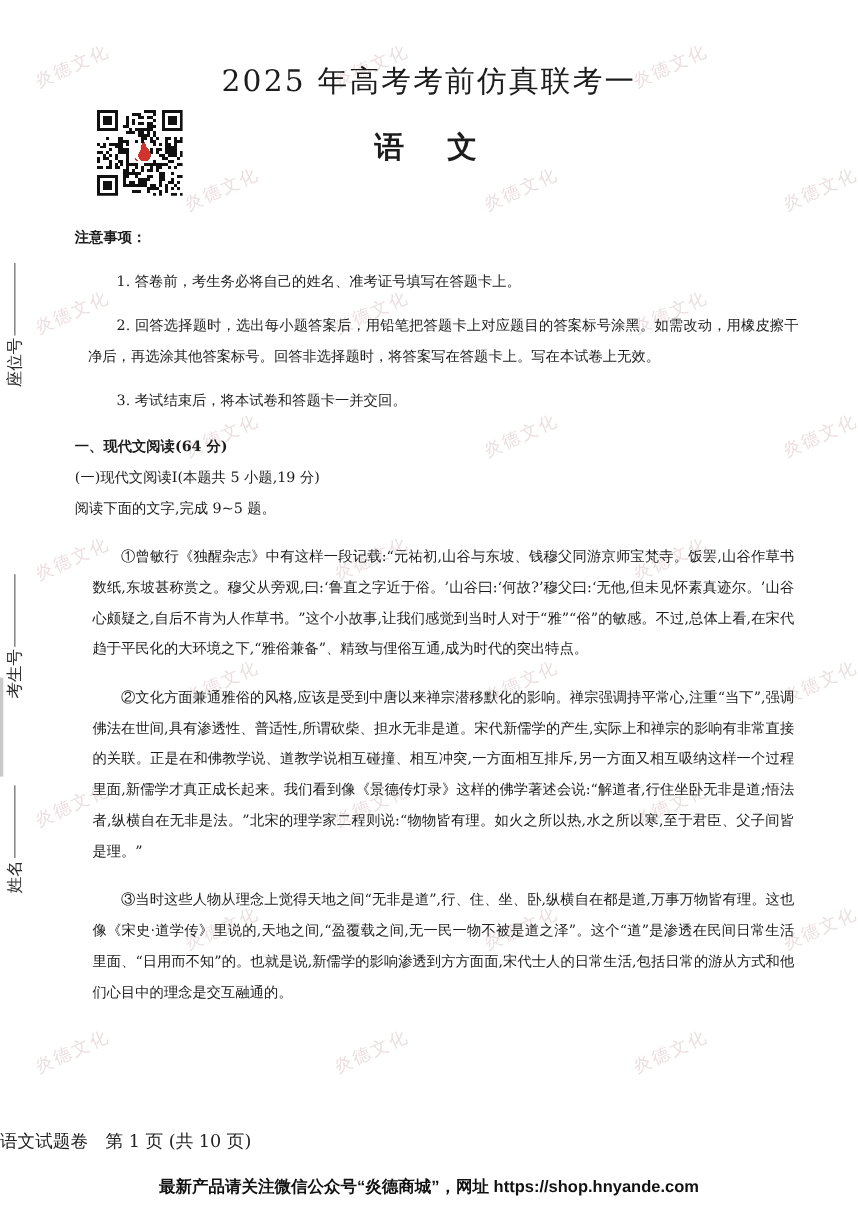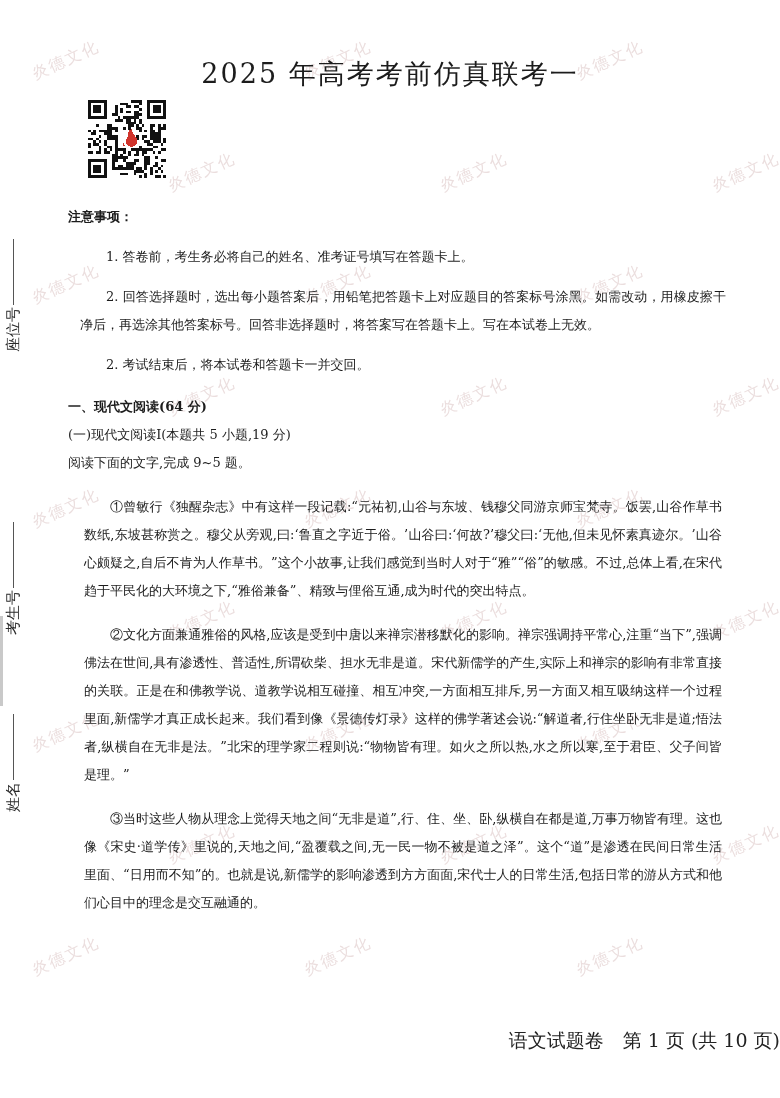--- a/index.html
+++ b/index.html
@@ -55,21 +55,21 @@
     font-size:13px; line-height:28px; text-align:justify;
   }
   .notice-heading { font-weight:bold; }
   .content p { margin:12px; text-indent:2em; }
   .sec-heading { font-weight:bold; margin-top:14px; }
   .sec-subheading { font-weight:normal; }
   .passage p { margin:16px; text-indent:2em; }
   
   .page-footer {
     position:absolute; top:1028px; left:0; width:100%;
-    text-align:right; font-size:19px; z-index:2; color:#222;
+    text-align:left; font-size:16px; z-index:2; color:#222;
   }
   .promo-bar {
     position:absolute; top:1070px; left:0; width:100%;
     text-align:center; font-size:15px; font-weight:bold; z-index:2;
     font-family:"Liberation Sans","DejaVu Sans",sans-serif; color:#111;
   }
 </style>
 </head>
 <body>
 
@@ -99,20 +99,21 @@
       <span class="wm" style="left: 574px; top: 722px;">炎德文化</span>
       <span class="wm" style="left: 166px; top: 834px;">炎德文化</span>
       <span class="wm" style="left: 438px; top: 834px;">炎德文化</span>
       <span class="wm" style="left: 710px; top: 834px;">炎德文化</span>
       <span class="wm" style="left: 30px; top: 946px;">炎德文化</span>
       <span class="wm" style="left: 302px; top: 946px;">炎德文化</span>
       <span class="wm" style="left: 574px; top: 946px;">炎德文化</span>
     </div>
 
   <div class="exam-title">2025 年高考考前仿真联考一</div>
+  <div class="subject-title">语　文</div>
 
   <div class="qr">
     <svg viewBox="0 0 29 29" shape-rendering="crispEdges" aria-hidden="true">
       <g fill="#111">
         <path fill-rule="evenodd" d="M0 0h7v7H0zM1 1h5v5H1z"></path>
         <path d="M2 2h3v3H2z"></path>
         <path fill-rule="evenodd" d="M22 0h7v7h-7zM23 1h5v5h-5z"></path>
         <path d="M24 2h3v3h-3z"></path>
         <path fill-rule="evenodd" d="M0 22h7v7H0zM1 23h5v5H1z"></path>
         <path d="M2 24h3v3h-3z"></path>
@@ -381,28 +382,29 @@
   </div>
   <div class="side-field" style="top:792px">
     <span>姓名</span><span class="blank-line"></span>
   </div>
   <div class="fold-line"></div>
 
   <div class="content">
     <div class="notice-heading">注意事项：</div>
     <p>1. 答卷前，考生务必将自己的姓名、准考证号填写在答题卡上。</p>
     <p>2. 回答选择题时，选出每小题答案后，用铅笔把答题卡上对应题目的答案标号涂黑。如需改动，用橡皮擦干净后，再选涂其他答案标号。回答非选择题时，将答案写在答题卡上。写在本试卷上无效。</p>
-    <p>2. 考试结束后，将本试卷和答题卡一并交回。</p>
+    <p>3. 考试结束后，将本试卷和答题卡一并交回。</p>
 
     <div class="sec-heading">一、现代文阅读(64 分)</div>
     <div class="sec-subheading">(一)现代文阅读Ⅰ(本题共 5 小题,19 分)</div>
     <div>阅读下面的文字,完成 9~5 题。</div>
 
     <div class="passage">
       <p>①曾敏行《独醒杂志》中有这样一段记载:“元祐初,山谷与东坡、钱穆父同游京师宝梵寺。饭罢,山谷作草书数纸,东坡甚称赏之。穆父从旁观,曰:‘鲁直之字近于俗。’山谷曰:‘何故?’穆父曰:‘无他,但未见怀素真迹尔。’山谷心颇疑之,自后不肯为人作草书。”这个小故事,让我们感觉到当时人对于“雅”“俗”的敏感。不过,总体上看,在宋代趋于平民化的大环境之下,“雅俗兼备”、精致与俚俗互通,成为时代的突出特点。</p>
       <p>②文化方面兼通雅俗的风格,应该是受到中唐以来禅宗潜移默化的影响。禅宗强调持平常心,注重“当下”,强调佛法在世间,具有渗透性、普适性,所谓砍柴、担水无非是道。宋代新儒学的产生,实际上和禅宗的影响有非常直接的关联。正是在和佛教学说、道教学说相互碰撞、相互冲突,一方面相互排斥,另一方面又相互吸纳这样一个过程里面,新儒学才真正成长起来。我们看到像《景德传灯录》这样的佛学著述会说:“解道者,行住坐卧无非是道;悟法者,纵横自在无非是法。”北宋的理学家二程则说:“物物皆有理。如火之所以热,水之所以寒,至于君臣、父子间皆是理。”</p>
       <p>③当时这些人物从理念上觉得天地之间“无非是道”,行、住、坐、卧,纵横自在都是道,万事万物皆有理。这也像《宋史·道学传》里说的,天地之间,“盈覆载之间,无一民一物不被是道之泽”。这个“道”是渗透在民间日常生活里面、“日用而不知”的。也就是说,新儒学的影响渗透到方方面面,宋代士人的日常生活,包括日常的游从方式和他们心目中的理念是交互融通的。</p>
     </div>
   </div>
 
   <div class="page-footer">语文试题卷　第 1 页 (共 10 页)</div>
+  <div class="promo-bar">最新产品请关注微信公众号“炎德商城”，网址 https://shop.hnyande.com</div>
 
 </div>
 
 </body></html>

